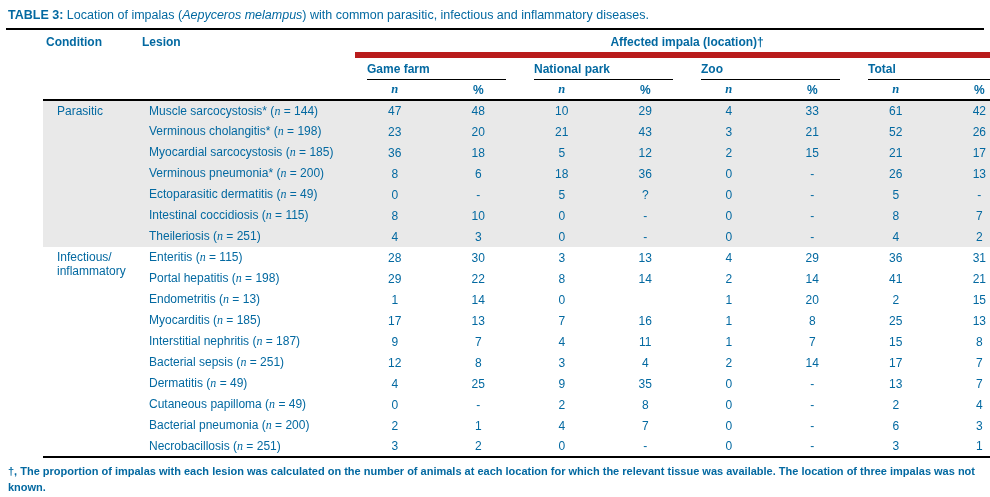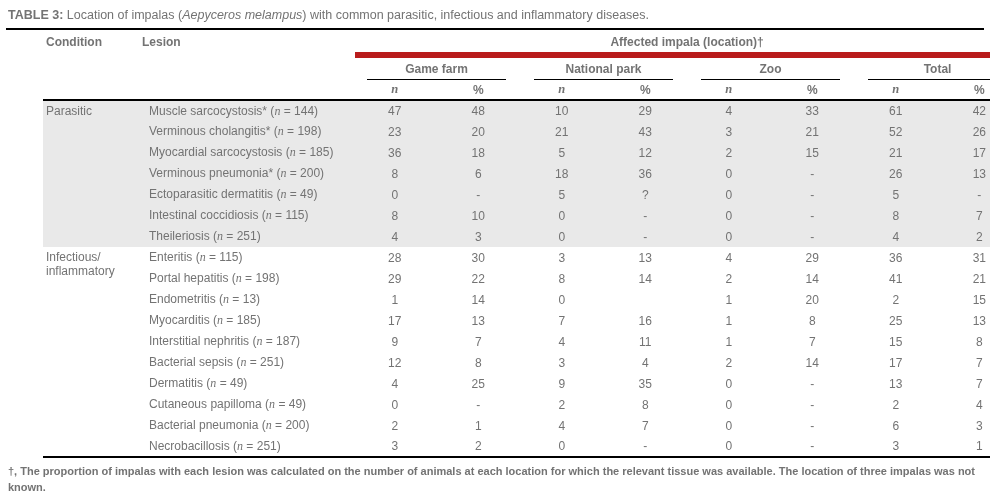--- a/index.html
+++ b/index.html
@@ -1,20 +1,20 @@
 <!DOCTYPE html>
 <html><head>
 <meta charset="utf-8">
 <style>
   * { box-sizing: border-box; }
   html,body { margin:0; padding:0; background:#fff; }
   .page {
     width:990px; height:497px;
     font-family:"Liberation Sans", sans-serif;
-    color:#737373;
+    color:#0369a1;
     padding:5px 6px 0 6px;
     background:#fff;
     overflow:hidden;
   }
   .title {
     font-size:12.5px;
     line-height:15px;
     padding:3px 2px 5px 2px;
     border-bottom:2px solid #000;
     white-space:nowrap;
@@ -36,30 +36,30 @@
     padding:5px 0 0 3px; border-bottom:2px solid #000;
   }
   thead th.span-head { vertical-align:top; padding:0; }
   .span-head-inner {
     font-weight:bold; text-align:center;
     padding:5px 0 3px 0; margin:0 2px;
     border-bottom:6px solid #b91c1c;
   }
   thead tr.group-row th { height:22px; vertical-align:middle; padding:0; }
   .group-inner {
-    font-weight:bold; text-align:center;
+    font-weight:bold; text-align:left;
     padding:4px 0 3px 0; margin:0 14px;
     border-bottom:1px solid #000;
   }
   thead tr.sub-row th { height:20px; text-align:center; vertical-align:middle; border-bottom:2px solid #000; }
   .nh { font-family:"Liberation Serif", serif; font-style:italic; font-weight:bold; font-size:12.5px; }
   .ph { font-weight:bold; }
 
   tbody td { height:21px; vertical-align:middle; }
-  td.condition { vertical-align:top; padding:3px 0 0 3px; line-height:14px; }
+  td.condition { vertical-align:top; padding:3px 0 0 14px; line-height:14px; }
   td.lesion { padding-left:10px; }
   td.num { text-align:center; }
   tr.shaded td { background:#e9e9e9; }
   .nvar { font-family:"Liberation Serif", serif; font-style:italic; }
 
   .footnotes { padding:6px 2px 0 2px; font-size:11px; line-height:15.5px;font-weight:bold; }
   .footnotes .seg-i { font-style:italic; }
 </style>
 </head>
 <body>

